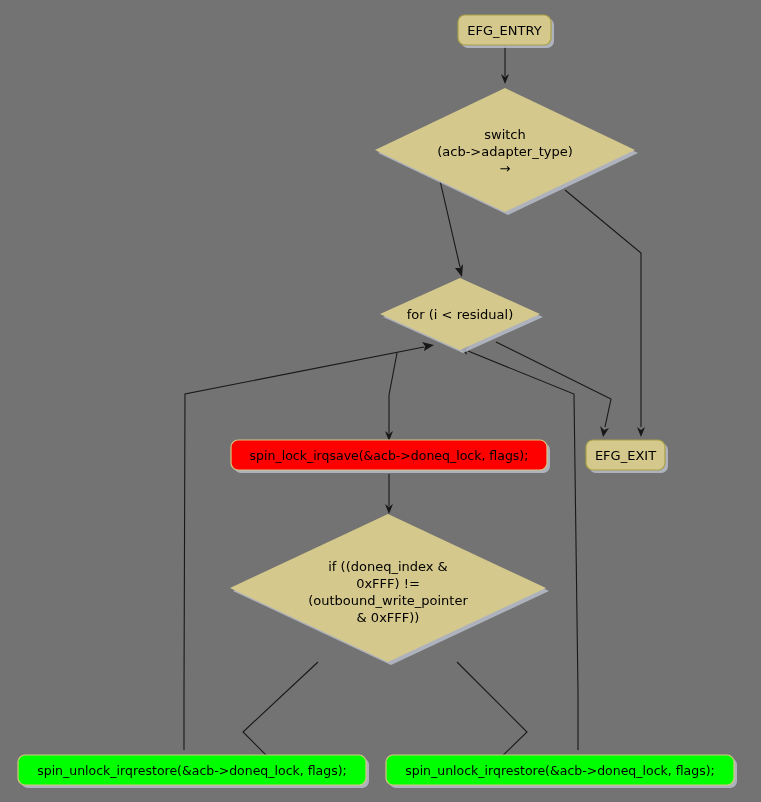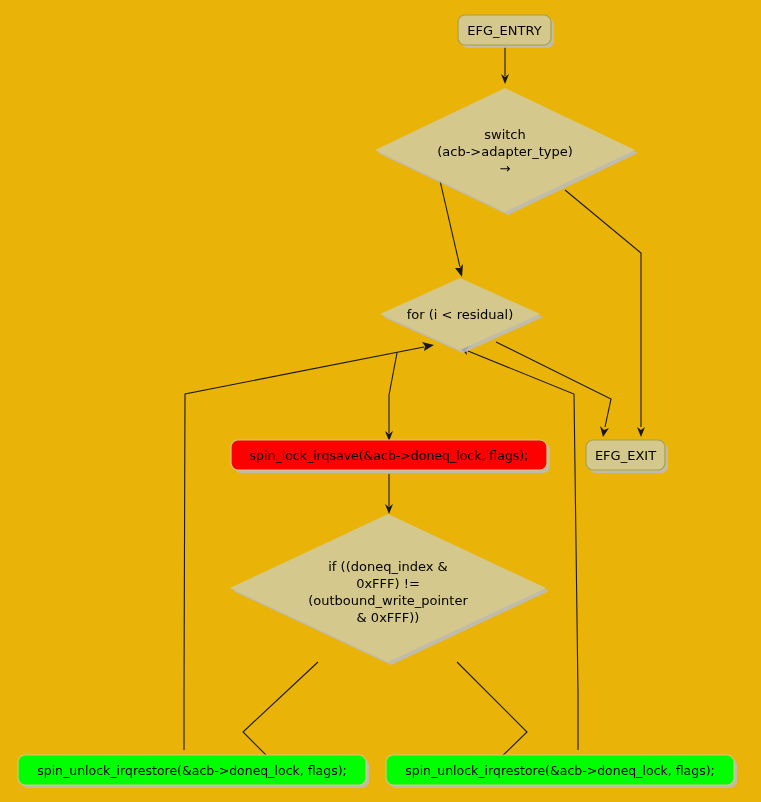--- a/index.html
+++ b/index.html
@@ -7,21 +7,21 @@
     padding: 0;
     background: #ffffff;
   }
   body {
     font-family: "DejaVu Sans", sans-serif;
   }
   #canvas {
     position: relative;
     width: 761px;
     height: 802px;
-    background: #eab308;
+    background: #737373;
     overflow: hidden;
   }
   svg#diagram {
     position: absolute;
     left: 0;
     top: 0;
     width: 761px;
     height: 802px;
   }
   .node-text {

